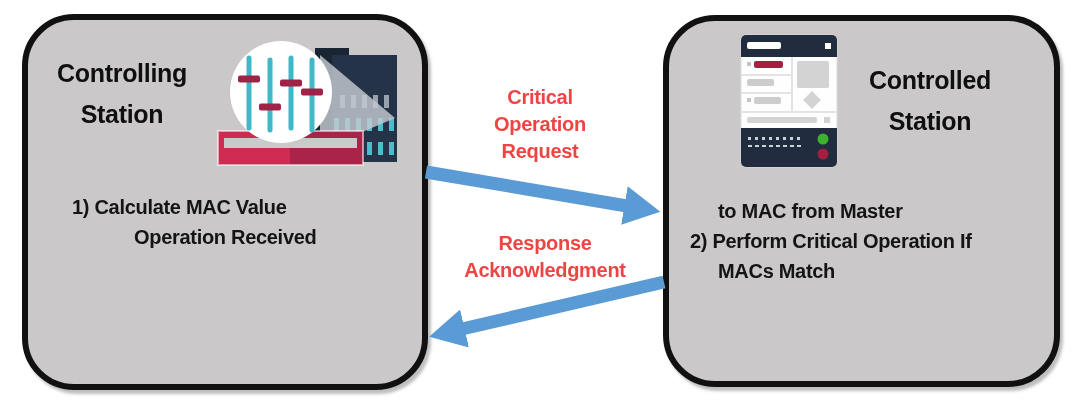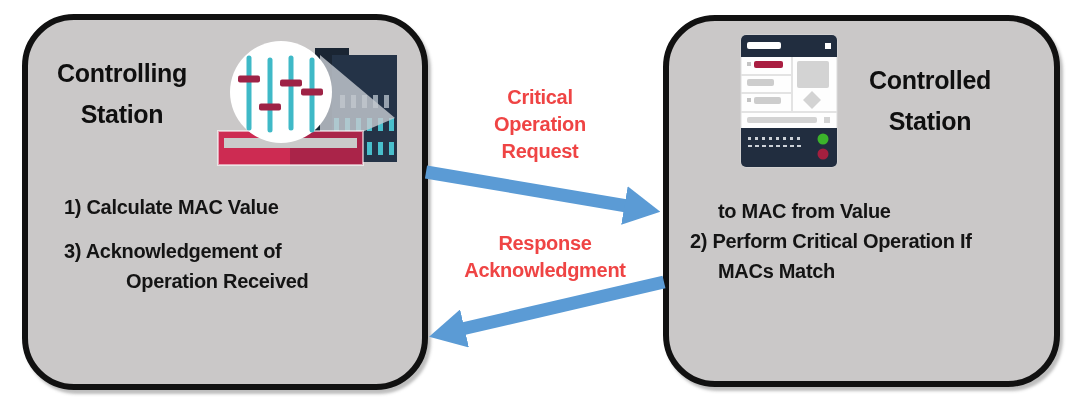--- a/index.html
+++ b/index.html
@@ -16,21 +16,21 @@
   .title{
     position:absolute;font-size:25px;font-weight:700;line-height:41px;
     text-align:center;letter-spacing:-0.3px;color:#0f0f0f;
   }
   #title-left{left:4px;top:33px;width:180px;}
   #title-right{left:175px;top:39px;width:172px;}
   .steps{
     position:absolute;font-size:20px;font-weight:700;line-height:30px;
     letter-spacing:-0.3px;white-space:nowrap;
   }
-  #steps-left{left:36px;top:172px;width:372px;}
+  #steps-left{left:44px;top:172px;width:372px;}
   #steps-right{left:21px;top:175px;width:356px;}
   .step{height:30px;}
   .ind-a{padding-left:36px;}
   .ind-b{padding-left:62px;}
   .ind-c{padding-left:28px;}
   .gap{margin-top:14px;}
   .icon-svg{position:absolute;}
   #icon-left{left:184px;top:5px;}
   #icon-right{left:70px;top:12px;}
   .msg-label{
@@ -103,21 +103,20 @@
           <rect x="26" y="50.5" width="22" height="7" rx="2"></rect>
           <rect x="47" y="78.5" width="22" height="7" rx="2"></rect>
           <rect x="68" y="54.5" width="22" height="7" rx="2"></rect>
           <rect x="89" y="63.5" width="22" height="7" rx="2"></rect>
         </g>
       </g>
     </svg>
 
     <div class="steps" id="steps-left">
       <div class="step">1) Calculate MAC Value</div>
-      <div class="step gap">3) Acknowledgement of</div>
       <div class="step ind-b">Operation Received</div>
     </div>
   </div>
 
   <div class="station-box" id="box-right">
     <svg class="icon-svg" id="icon-right" width="100" height="136" viewBox="0 0 100 136">
       <rect x="2" y="2" width="96" height="132" rx="5" fill="#fefefe" stroke="#dcdcdc" stroke-width="1"></rect>
 
       <g>
         <rect x="2" y="2" width="96" height="22" rx="5" fill="#212d3f"></rect>
@@ -167,21 +166,21 @@
         <circle cx="84" cy="121" r="5.5" fill="#a41f3f"></circle>
       </g>
     </svg>
 
     <div class="title" id="title-right">
       <div>Controlled</div>
       <div>Station</div>
     </div>
 
     <div class="steps" id="steps-right">
-      <div class="step ind-c">to MAC from Value</div>
+      <div class="step ind-c">to MAC from Master</div>
       <div class="step">2) Perform Critical Operation If</div>
       <div class="step ind-c">MACs Match</div>
     </div>
   </div>
 
   <svg id="arrow-overlay" width="1084" height="404" viewBox="0 0 1084 404">
     <defs>
       <marker id="ah" markerWidth="2.8" markerHeight="3.0" refX="0.2" refY="1.5" orient="auto" markerUnits="strokeWidth">
         <path d="M0,0 L2.8,1.5 L0,3 Z" fill="#5b9bd5"></path>
       </marker>

